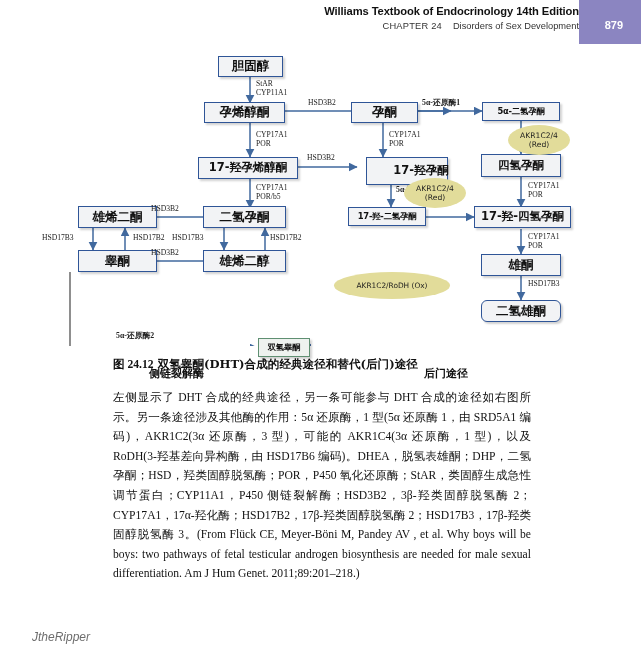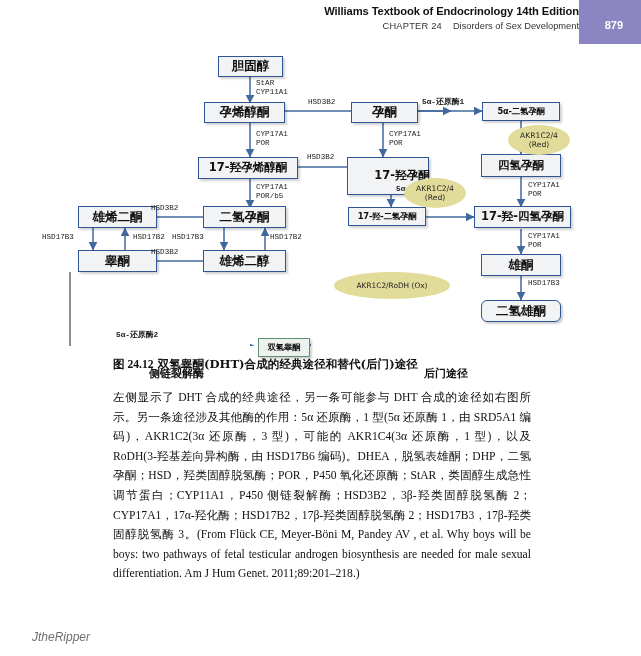--- a/index.html
+++ b/index.html
@@ -63,21 +63,21 @@
   .node.mid{ font-size:11.5px; }
   .node.small{ font-size:8.4px; letter-spacing:-0.2px; }
   .node.dht{
     border:1.4px solid #5f8f72;
     background:#eef2ef;
     font-size:8.2px;
   }
 
   .enz{
     position:absolute;
-    font-family:Liberation Mono, monospace;
+    font-family:Liberation Serif, serif;
     font-size:7.6px; color:#222; white-space:nowrap; line-height:1.22;
   }
   .enz.b{ font-weight:bold; font-size:7.8px; }
 
   .ell{
     position:absolute;
     background:#e2dc9a;
     border-radius:50%;
     display:flex; flex-direction:column;
     align-items:center; justify-content:center;
@@ -195,21 +195,21 @@
   <div class="node big" style="left:218px;top:10px;width:65px;height:21px;">胆固醇</div>
 
   <div class="node big" style="left:204px;top:56px;width:81px;height:21px;">孕烯醇酮</div>
 
   <div class="node big" style="left:351px;top:56px;width:67px;height:21px;">孕酮</div>
 
   <div class="node small" style="left:482px;top:56px;width:78px;height:19px;">5α-二氢孕酮</div>
 
   <div class="node mid" style="left:198px;top:111px;width:100px;height:22px;">17-羟孕烯醇酮</div>
 
-  <div class="node mid" style="left:347px;top:111px;width:82px;height:38px;padding-left:28px;">17-羟孕酮</div>
+  <div class="node mid" style="left:366px;top:111px;width:82px;height:28px;padding-left:28px;">17-羟孕酮</div>
 
   <div class="node mid" style="left:481px;top:108px;width:80px;height:23px;">四氢孕酮</div>
 
   <div class="node small" style="left:348px;top:161px;width:78px;height:19px;">17-羟-二氢孕酮</div>
 
   <div class="node mid" style="left:474px;top:160px;width:97px;height:22px;">17-羟-四氢孕酮</div>
 
   <div class="node big" style="left:203px;top:160px;width:83px;height:22px;">二氢孕酮</div>
 
   <div class="node big" style="left:78px;top:160px;width:79px;height:22px;">雄烯二酮</div>

